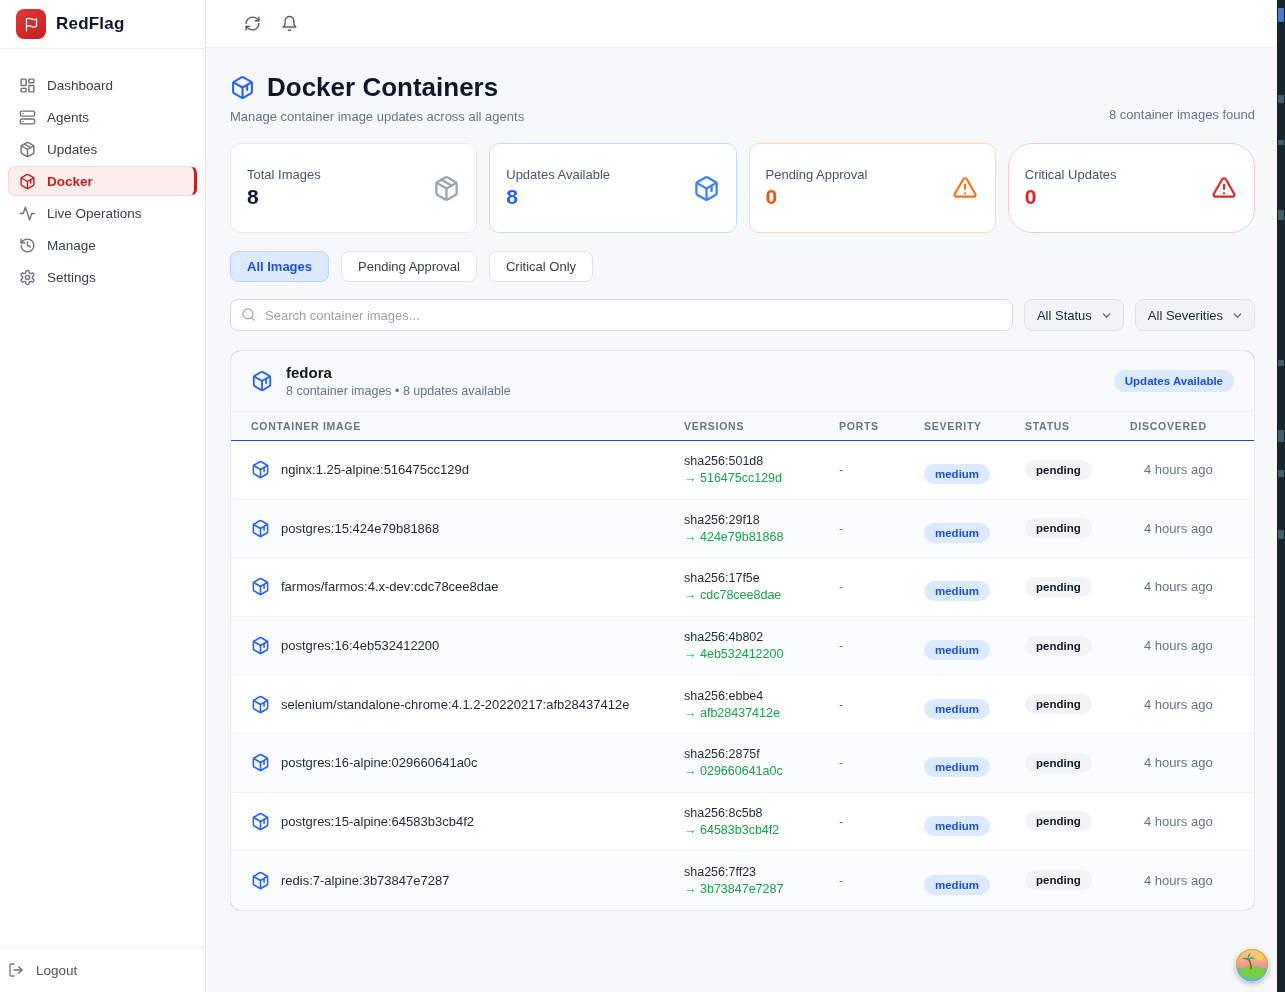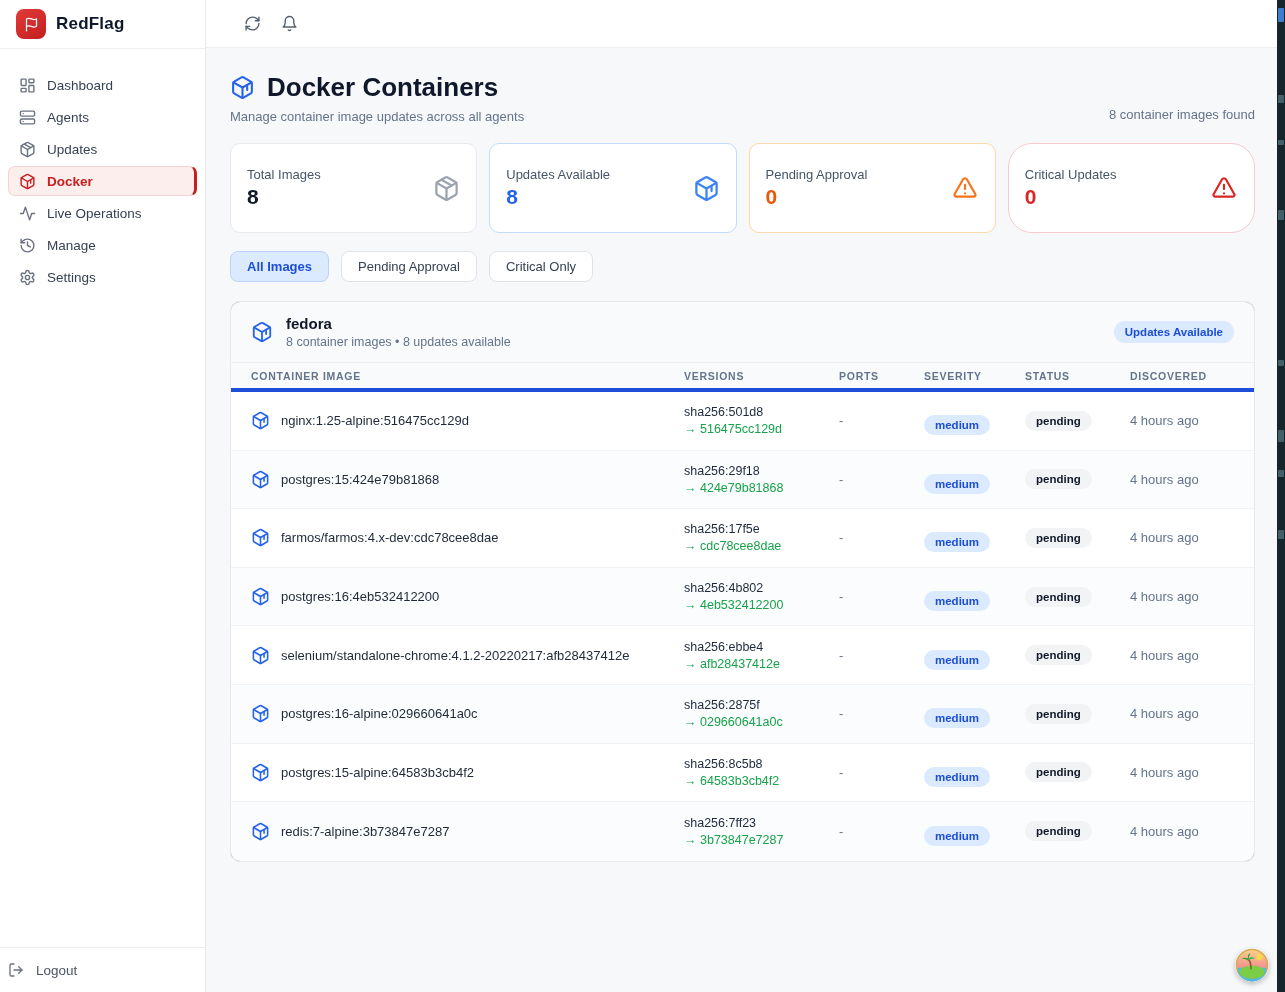--- a/index.html
+++ b/index.html
@@ -91,35 +91,35 @@
   
   .table-card { margin-top:19px; background:#a3a3a3; border:1px solid #e7e9ee; border-radius:10px; overflow:hidden; }
   .group-header { display:flex; align-items:center; justify-content:space-between; padding:13px 20px; background:#f8fafc; }
   .gh-left { display:flex; align-items:center; gap:13px; }
   .group-ic { color:#2563eb; width:22px; height:22px; }
   .group-name { font-size:15px; font-weight:700; color:#111827; }
   .group-meta { font-size:12.5px; color:#64748b; margin-top:3px; }
   .group-badge { background:#dbeafe; color:#1d4ed8; font-size:11.5px; font-weight:700; padding:5px 11px; border-radius:12px; }
 
   .tgrid { display:grid; grid-template-columns:1fr 155px 85px 101px 105px 104px; align-items:center; padding:0 20px; }
-  .thead { height:30px; background:#f8fafc; border-top:1px solid #eceef1; border-bottom:4px solid #1d4ed8; }
+  .thead { height:30px; background:#f8fafc; border-top:1px solid #eceef1; border-bottom:1px solid #1d4ed8; }
   .th { font-size:10.5px; font-weight:600; color:#64748b; letter-spacing:.07em; }
   .trow { height:58.6px; border-bottom:1px solid #f0f2f5; background:#fff; }
   .trow:nth-child(even) { background:#fbfcfd; }
   .trow:last-child { border-bottom:none; }
   .c-img { display:flex; align-items:center; gap:11px; }
   .row-ic { color:#2563eb; width:19px; height:19px; flex:0 0 auto; }
   .img-name { font-size:13px; font-weight:500; color:#1f2937; }
   .ver-cur { font-size:12.5px; color:#1e293b; }
   .ver-new { font-size:12.5px; color:#16a34a; margin-top:3px; }
   .c-ports { font-size:13px; color:#64748b; }
   .pill { display:inline-block; font-size:11.5px; font-weight:700; padding:4px 11px; border-radius:11px; }
   .pill-sev { background:#dbeafe; color:#1d4ed8;margin-top:9px; }
   .pill-status { background:#f1f3f5; color:#111827; }
-  .c-disc { font-size:13px; color:#64748b; }
+  .c-disc { font-size:13px; color:#64748b;margin-left:14px; }
 
   
   .edge-strip { position:absolute; right:0; top:0; width:8px; height:100%; background:#16242c; z-index:5; }
   .edge-mark { position:absolute; left:1px; width:6px; background:#41606c; border-radius:1px; }
   .edge-mark.bright { background:#3e7dd2; }
 
   
   .island-btn { position:absolute; right:16px; bottom:10px; width:34px; height:34px; border-radius:50%; box-shadow:0 2px 5px rgba(0,0,0,.25); cursor:pointer; z-index:4; overflow:hidden; }
 </style>
 </head>
@@ -354,20 +354,46 @@
         </span>
     </div>
   </div>
 
   <div class="filters-row">
     <button class="filter-pill active">All Images</button>
     <button class="filter-pill">Pending Approval</button>
     <button class="filter-pill">Critical Only</button>
   </div>
 
+  <div class="controls-row">
+    <div class="big-search">
+      <span class="search-ic">
+          <svg width="15" height="15" viewBox="0 0 24 24">
+            <use href="#s-search"></use>
+          </svg>
+        </span>
+      <input class="search-input" type="text" placeholder="Search container images..." style="">
+    </div>
+    <div class="select-box">
+      <span>All Status</span>
+      <span class="chev">
+          <svg width="13" height="13" viewBox="0 0 24 24">
+            <use href="#s-chevron"></use>
+          </svg>
+        </span>
+    </div>
+    <div class="select-box">
+      <span>All Severities</span>
+      <span class="chev">
+          <svg width="13" height="13" viewBox="0 0 24 24">
+            <use href="#s-chevron"></use>
+          </svg>
+        </span>
+    </div>
+  </div>
 
   <div class="table-card">
     <div class="group-header">
       <div class="gh-left">
         <span class="group-ic">
             <svg width="22" height="22" viewBox="0 0 24 24">
               <use href="#s-box"></use>
             </svg>
           </span>
         <div>

